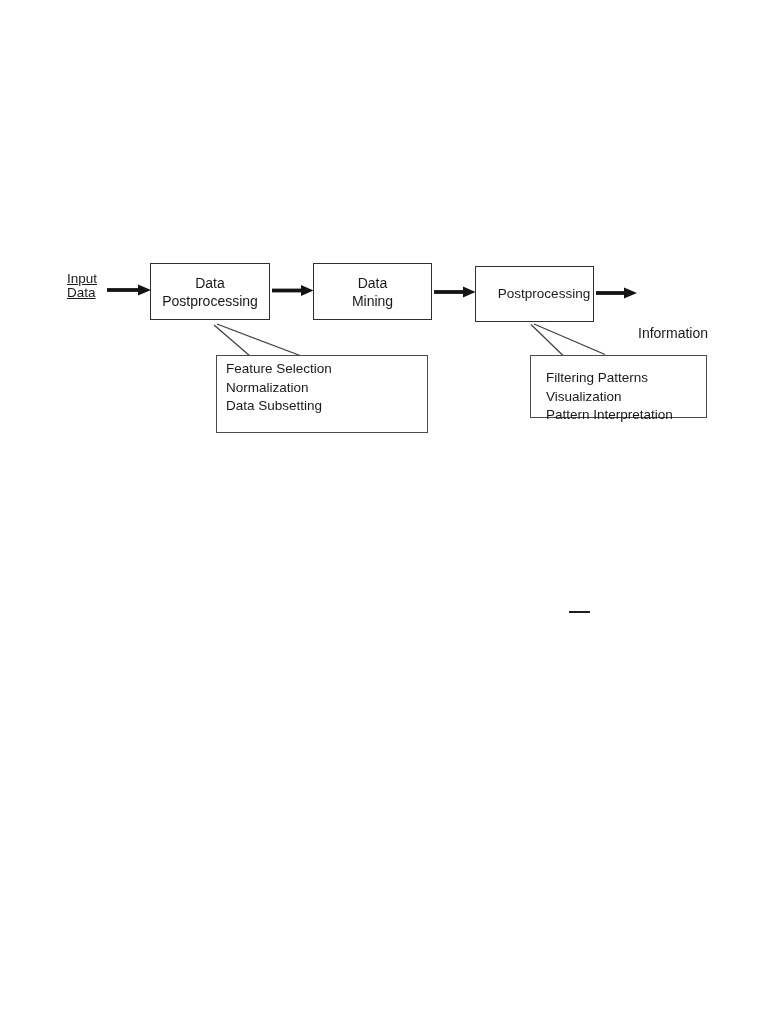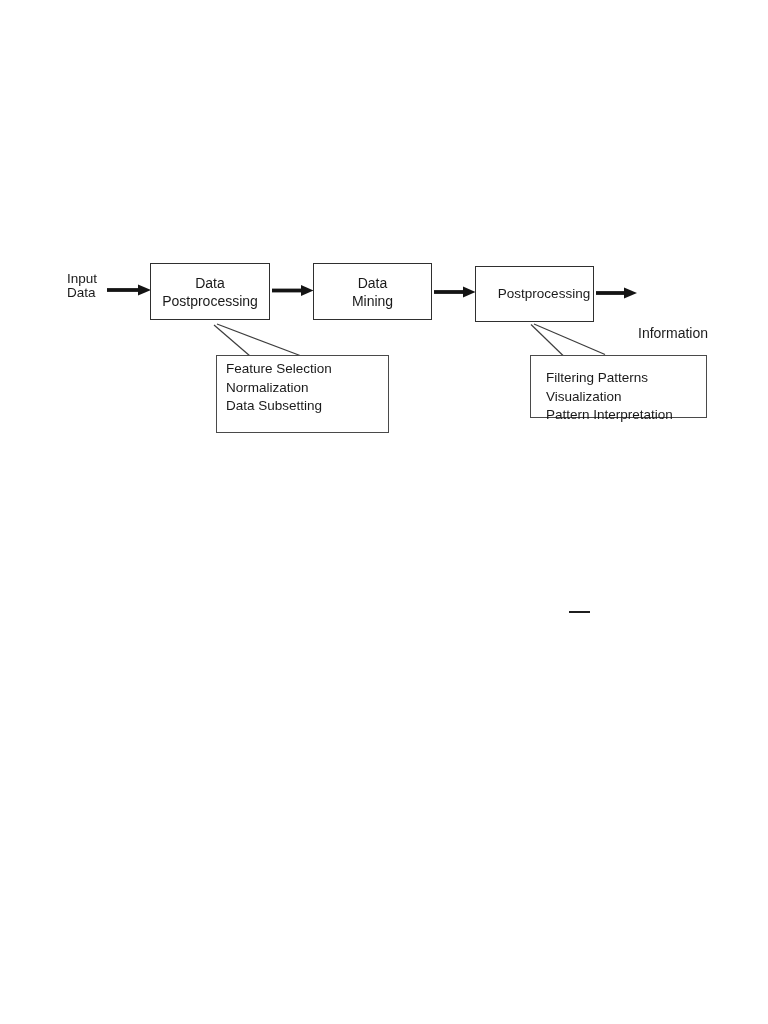--- a/index.html
+++ b/index.html
@@ -43,20 +43,21 @@
   .flow-label {
     position: absolute;
     color: #1a1a1a;
     white-space: nowrap;
   }
   #input-label {
     left: 67px;
     top: 272px;
     font-size: 13.5px;
     line-height: 14px;
+    text-decoration: underline;
   }
   #information-label {
     left: 638px;
     top: 285px;
     font-size: 14px;
     line-height: 16px;
     margin-top: 40px;
   }
   .callout {
     position: absolute;
@@ -64,21 +65,21 @@
     border: 1.4px solid #4a4a4a;
     background: #ffffff;
     font-size: 13.5px;
     line-height: 18.5px;
     color: #1a1a1a;
   }
   .callout div { white-space: nowrap; }
   #callout-preprocessing {
     left: 216px;
     top: 355px;
-    width: 173px;
+    width: 212px;
     height: 78px;
     padding: 4px 4px 0 9px;
   }
   #callout-postprocessing {
     left: 530px;
     top: 355px;
     width: 177px;
     height: 63px;
     padding: 13px 4px 0 15px;
   }

